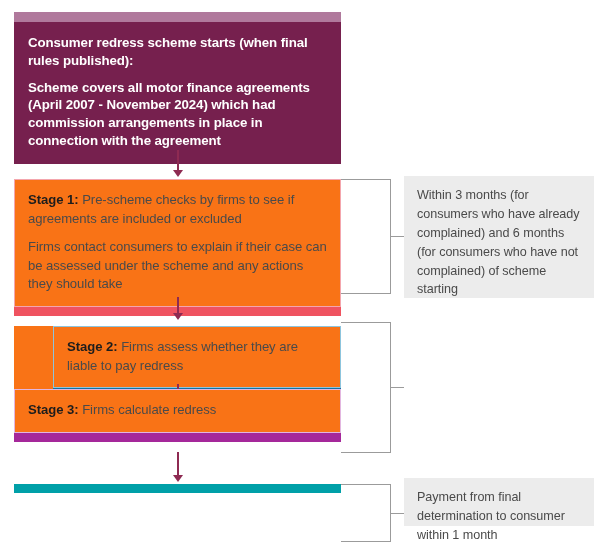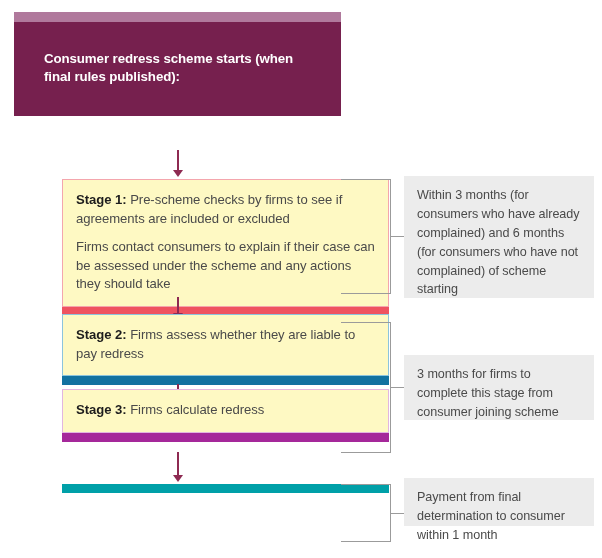--- a/index.html
+++ b/index.html
@@ -18,22 +18,21 @@
     position: absolute;
     left: 0; top: 0;
     width: 602px;
     height: 558px;
   }
 
   
   .node {
     position: absolute;
     box-sizing: border-box;
-    background: #fef9c3;
-    margin-left: 48px;
+    background: #f97316;
   }
   .node .body {
     box-sizing: border-box;
     width: 100%;
   }
   .node .footbar {
     width: 100%;
     box-sizing: border-box;
   }
 
@@ -52,21 +51,21 @@
   .header-body {
     background: #76204e;
     color: #ffffff;
     padding: 12px 14px 14px 14px;
     font-size: 13.3px;
     font-weight: bold;
     line-height: 1.34;
     letter-spacing: -0.1px;
   }
   .header-body p {
-    margin: 16px;
+    margin: 0;
   }
   .header-body p + p {
     margin-top: 9px;
   }
 
   
   .stage-body {
     border-style: solid;
     border-width: 1px;
     padding: 11px 13px 12px 13px;
@@ -125,38 +124,39 @@
 </style>
 </head>
 <body>
 
 <div id="canvas">
 
   <div class="header-node">
     <div class="header-cap"></div>
     <div class="header-body">
       <p>Consumer redress scheme starts (when final rules published):</p>
+      <p>Scheme covers all motor finance agreements (April 2007 - November 2024) which had commission arrangements in place in connection with the agreement</p>
     </div>
   </div>
 
   <div class="arrow" style="left:177px; top:150px; height:22px;"></div>
   <div class="arrowhead" style="left:173px; top:170px;"></div>
 
   <div class="node" style="left:14px; top:179px; width:327px;">
     <div class="body stage-body" style="border-color:#f4a6ad;">
       <p><span class="lead">Stage 1:</span> <span>Pre-scheme checks by firms to see if agreements are included or excluded</span></p>
       <p>Firms contact consumers to explain if their case can be assessed under the scheme and any actions they should take</p>
     </div>
     <div class="footbar" style="height:9px; background:#ef5360;"></div>
   </div>
 
   <div class="arrow" style="left:177px; top:297px; height:18px;"></div>
   <div class="arrowhead" style="left:173px; top:313px;"></div>
 
-  <div class="node" style="left:14px; top:314px; width:327px;">
+  <div class="node" style="left:14px; top:326px; width:327px;padding-left:39px;">
     <div class="body stage-body" style="border-color:#8cc4dd;">
       <p><span class="lead">Stage 2:</span> <span>Firms assess whether they are liable to pay redress</span></p>
     </div>
     <div class="footbar" style="height:9px; background:#1272a0;"></div>
   </div>
 
   <div class="arrow" style="left:177px; top:384px; height:18px;"></div>
   <div class="arrowhead" style="left:173px; top:400px;"></div>
 
   <div class="node" style="left:14px; top:389px; width:327px;">
@@ -176,23 +176,20 @@
   <div class="bracket" style="left:341px; top:179px; width:50px; height:115px;"></div>
   <div class="bracket-stem" style="left:391px; top:236px; width:13px;"></div>
 
   <div class="note" style="left:404px; top:176px; width:190px; height:122px;">
     <p>Within 3 months (for consumers who have already complained) and 6 months (for consumers who have not complained) of scheme starting</p>
   </div>
 
   <div class="bracket" style="left:341px; top:322px; width:50px; height:131px;"></div>
   <div class="bracket-stem" style="left:391px; top:387px; width:13px;"></div>
 
-  <div class="note" style="left:404px; top:355px; width:190px; height:65px;">
-    <p>3 months for firms to complete this stage from consumer joining scheme</p>
-  </div>
 
   <div class="bracket" style="left:341px; top:484px; width:50px; height:58px;"></div>
   <div class="bracket-stem" style="left:391px; top:513px; width:13px;"></div>
 
   <div class="note" style="left:404px; top:478px; width:190px; height:48px;">
     <p>Payment from final determination to consumer within 1 month</p>
   </div>
 
 </div>
 

